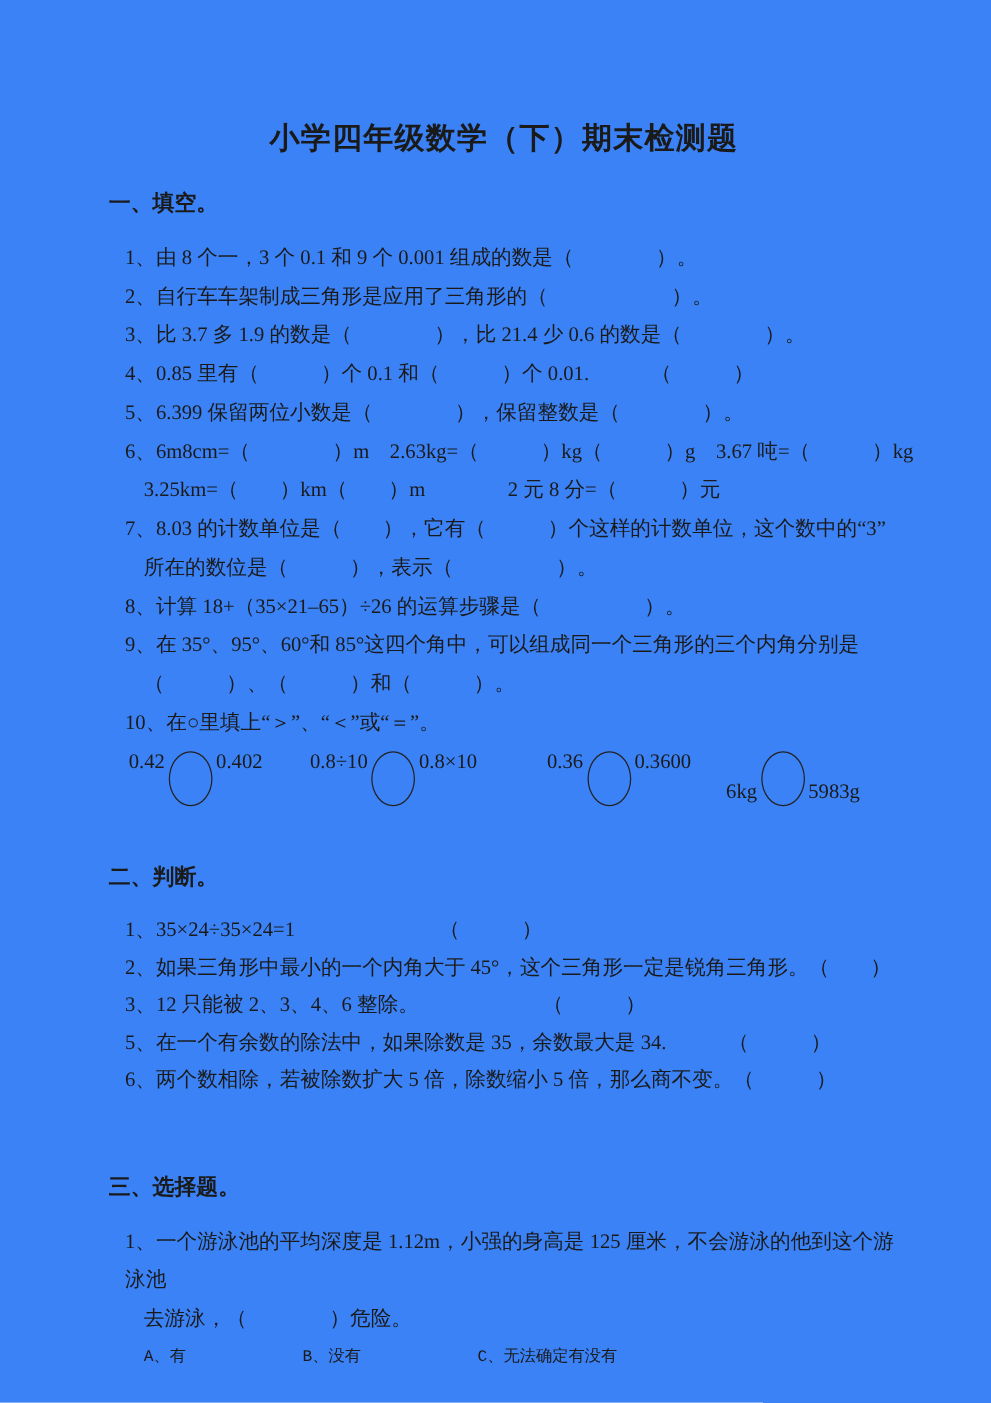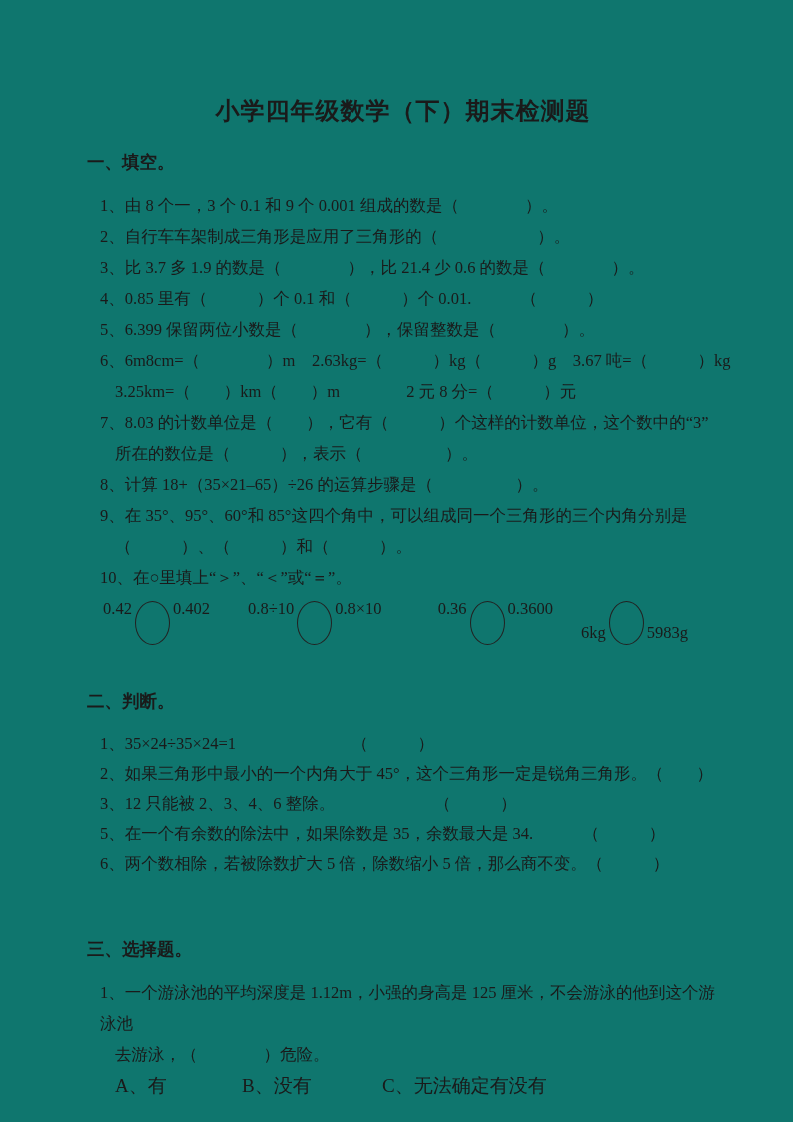--- a/index.html
+++ b/index.html
@@ -12,21 +12,21 @@
     height: 1122px;
     overflow: hidden;
     color: #1a1a1a;
     font-family: "Liberation Serif", "DejaVu Serif", serif;
   }
   .page {
     box-sizing: border-box;
     width: 793px;
     height: 1122px;
     padding: 94px 62px 0 75px;
-    background: #0f766e;
+    background: #3b82f6;
   }
   .doc-title {
     font-family: "Liberation Sans", "DejaVu Sans", sans-serif;
     font-weight: 700;
     font-size: 24px;
     line-height: 34px;
     text-align: center;
     margin: 0 0 18px 0;
     letter-spacing: 1px;
   }
@@ -67,22 +67,23 @@
     width: 33px;
     height: 42px;
     border: 1.6px solid #222222;
     border-radius: 50%;
     margin: 0 3px;
     transform: translateY(2px);
   }
   .options-row {
     display: flex;
     padding-left: 40px;
-    font-size: 19px;
+    font-size: 13px;
     line-height: 31px;
+    font-family: Liberation Mono, monospace;
   }
   .opt-a { width: 127px; }
   .opt-b { width: 140px; }
 </style>
 </head>
 <body>
 
 <div class="page">
 
   <h1 class="doc-title">小学四年级数学（下）期末检测题</h1>

